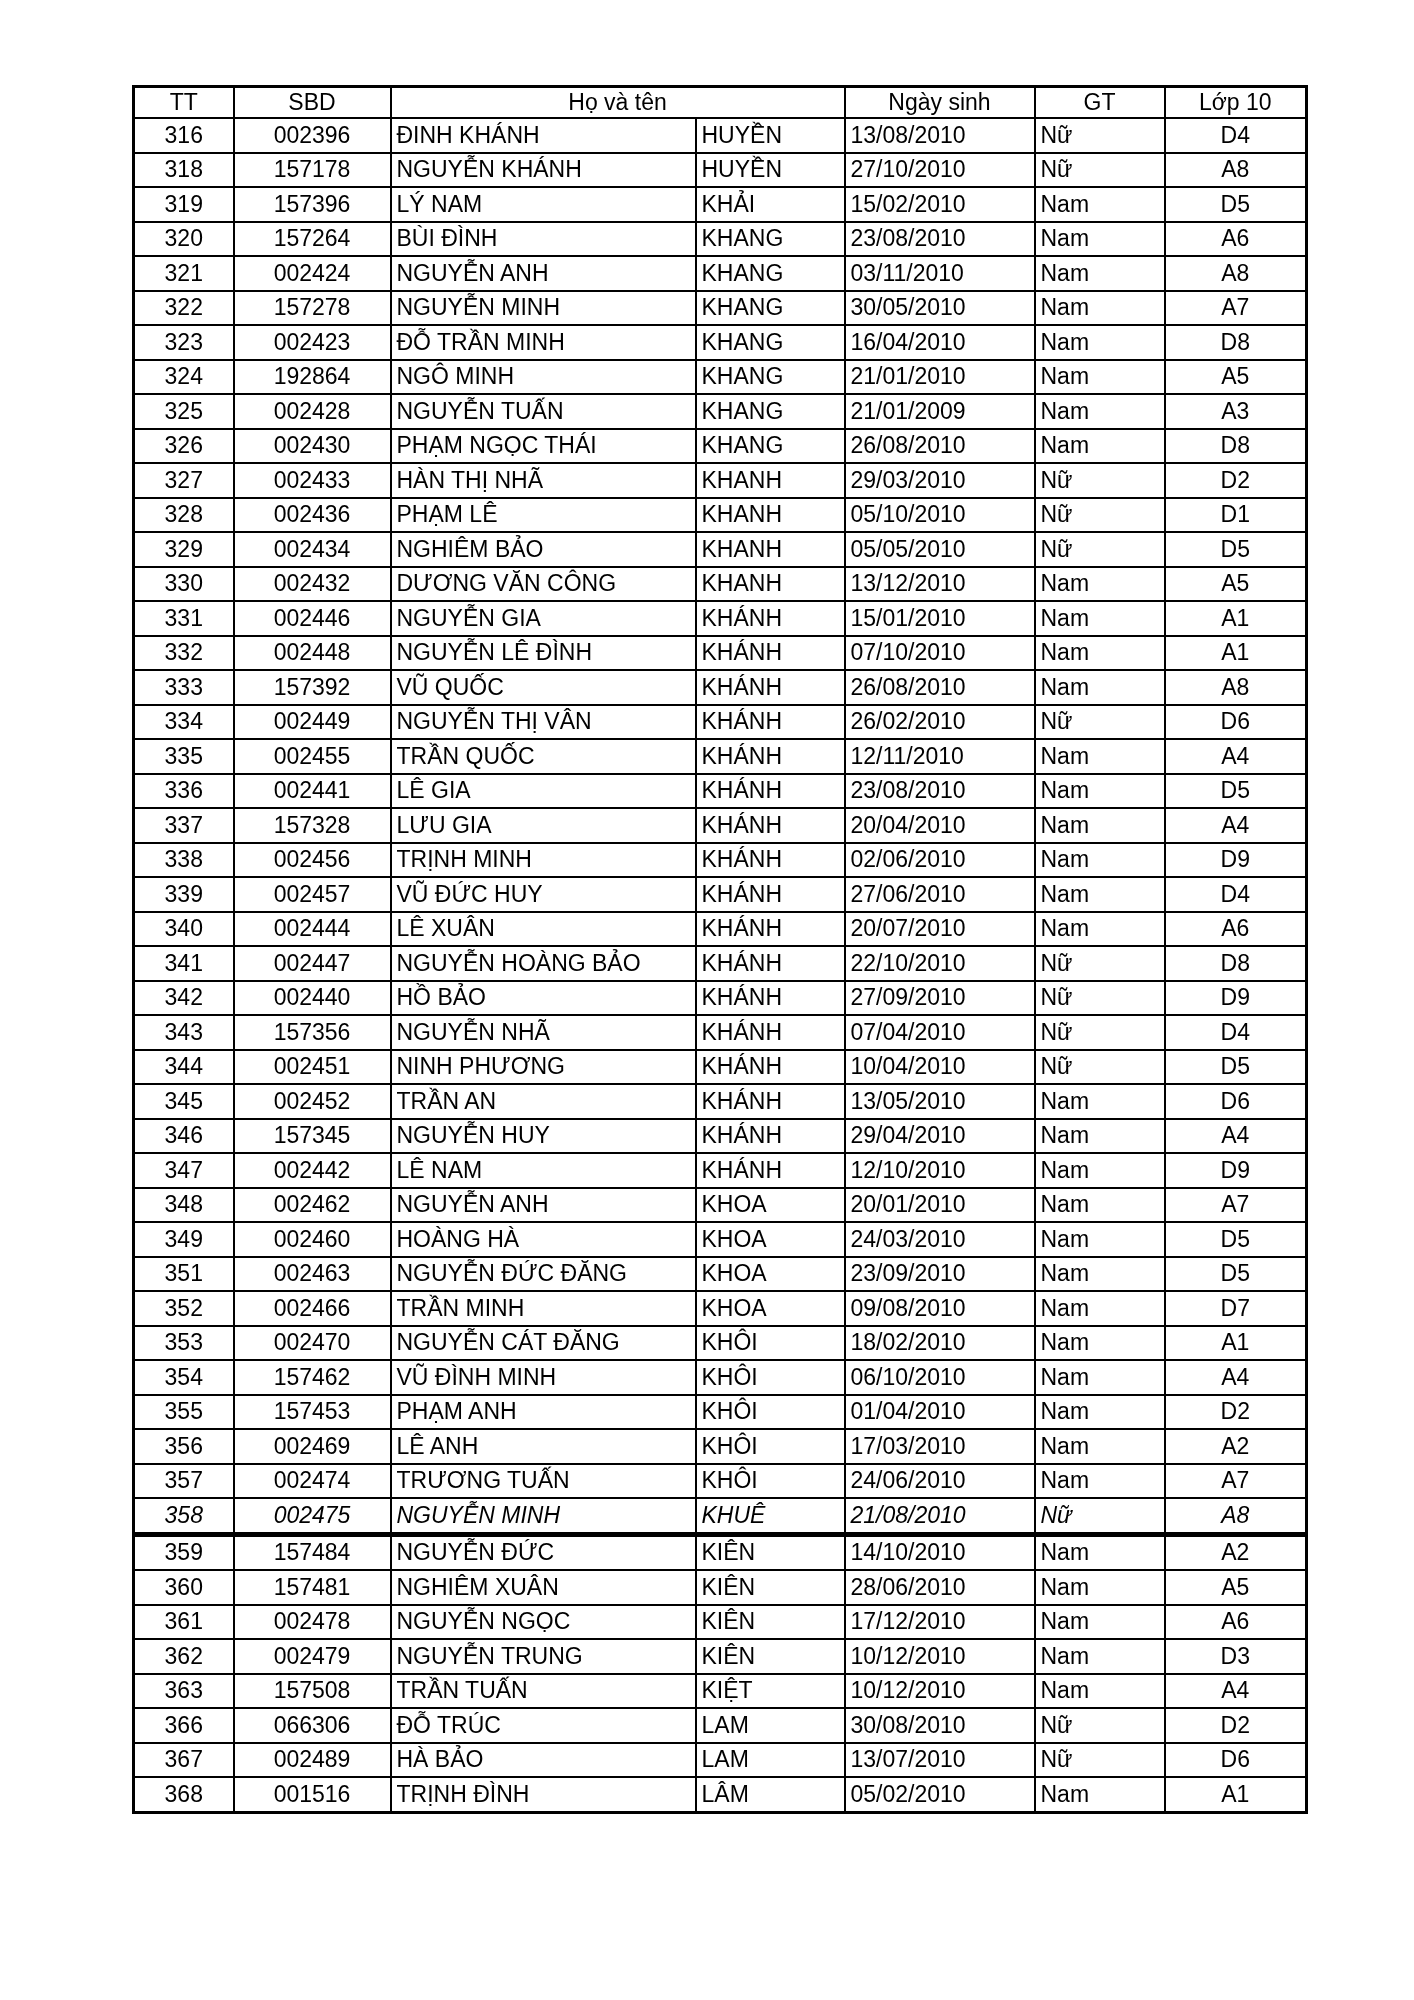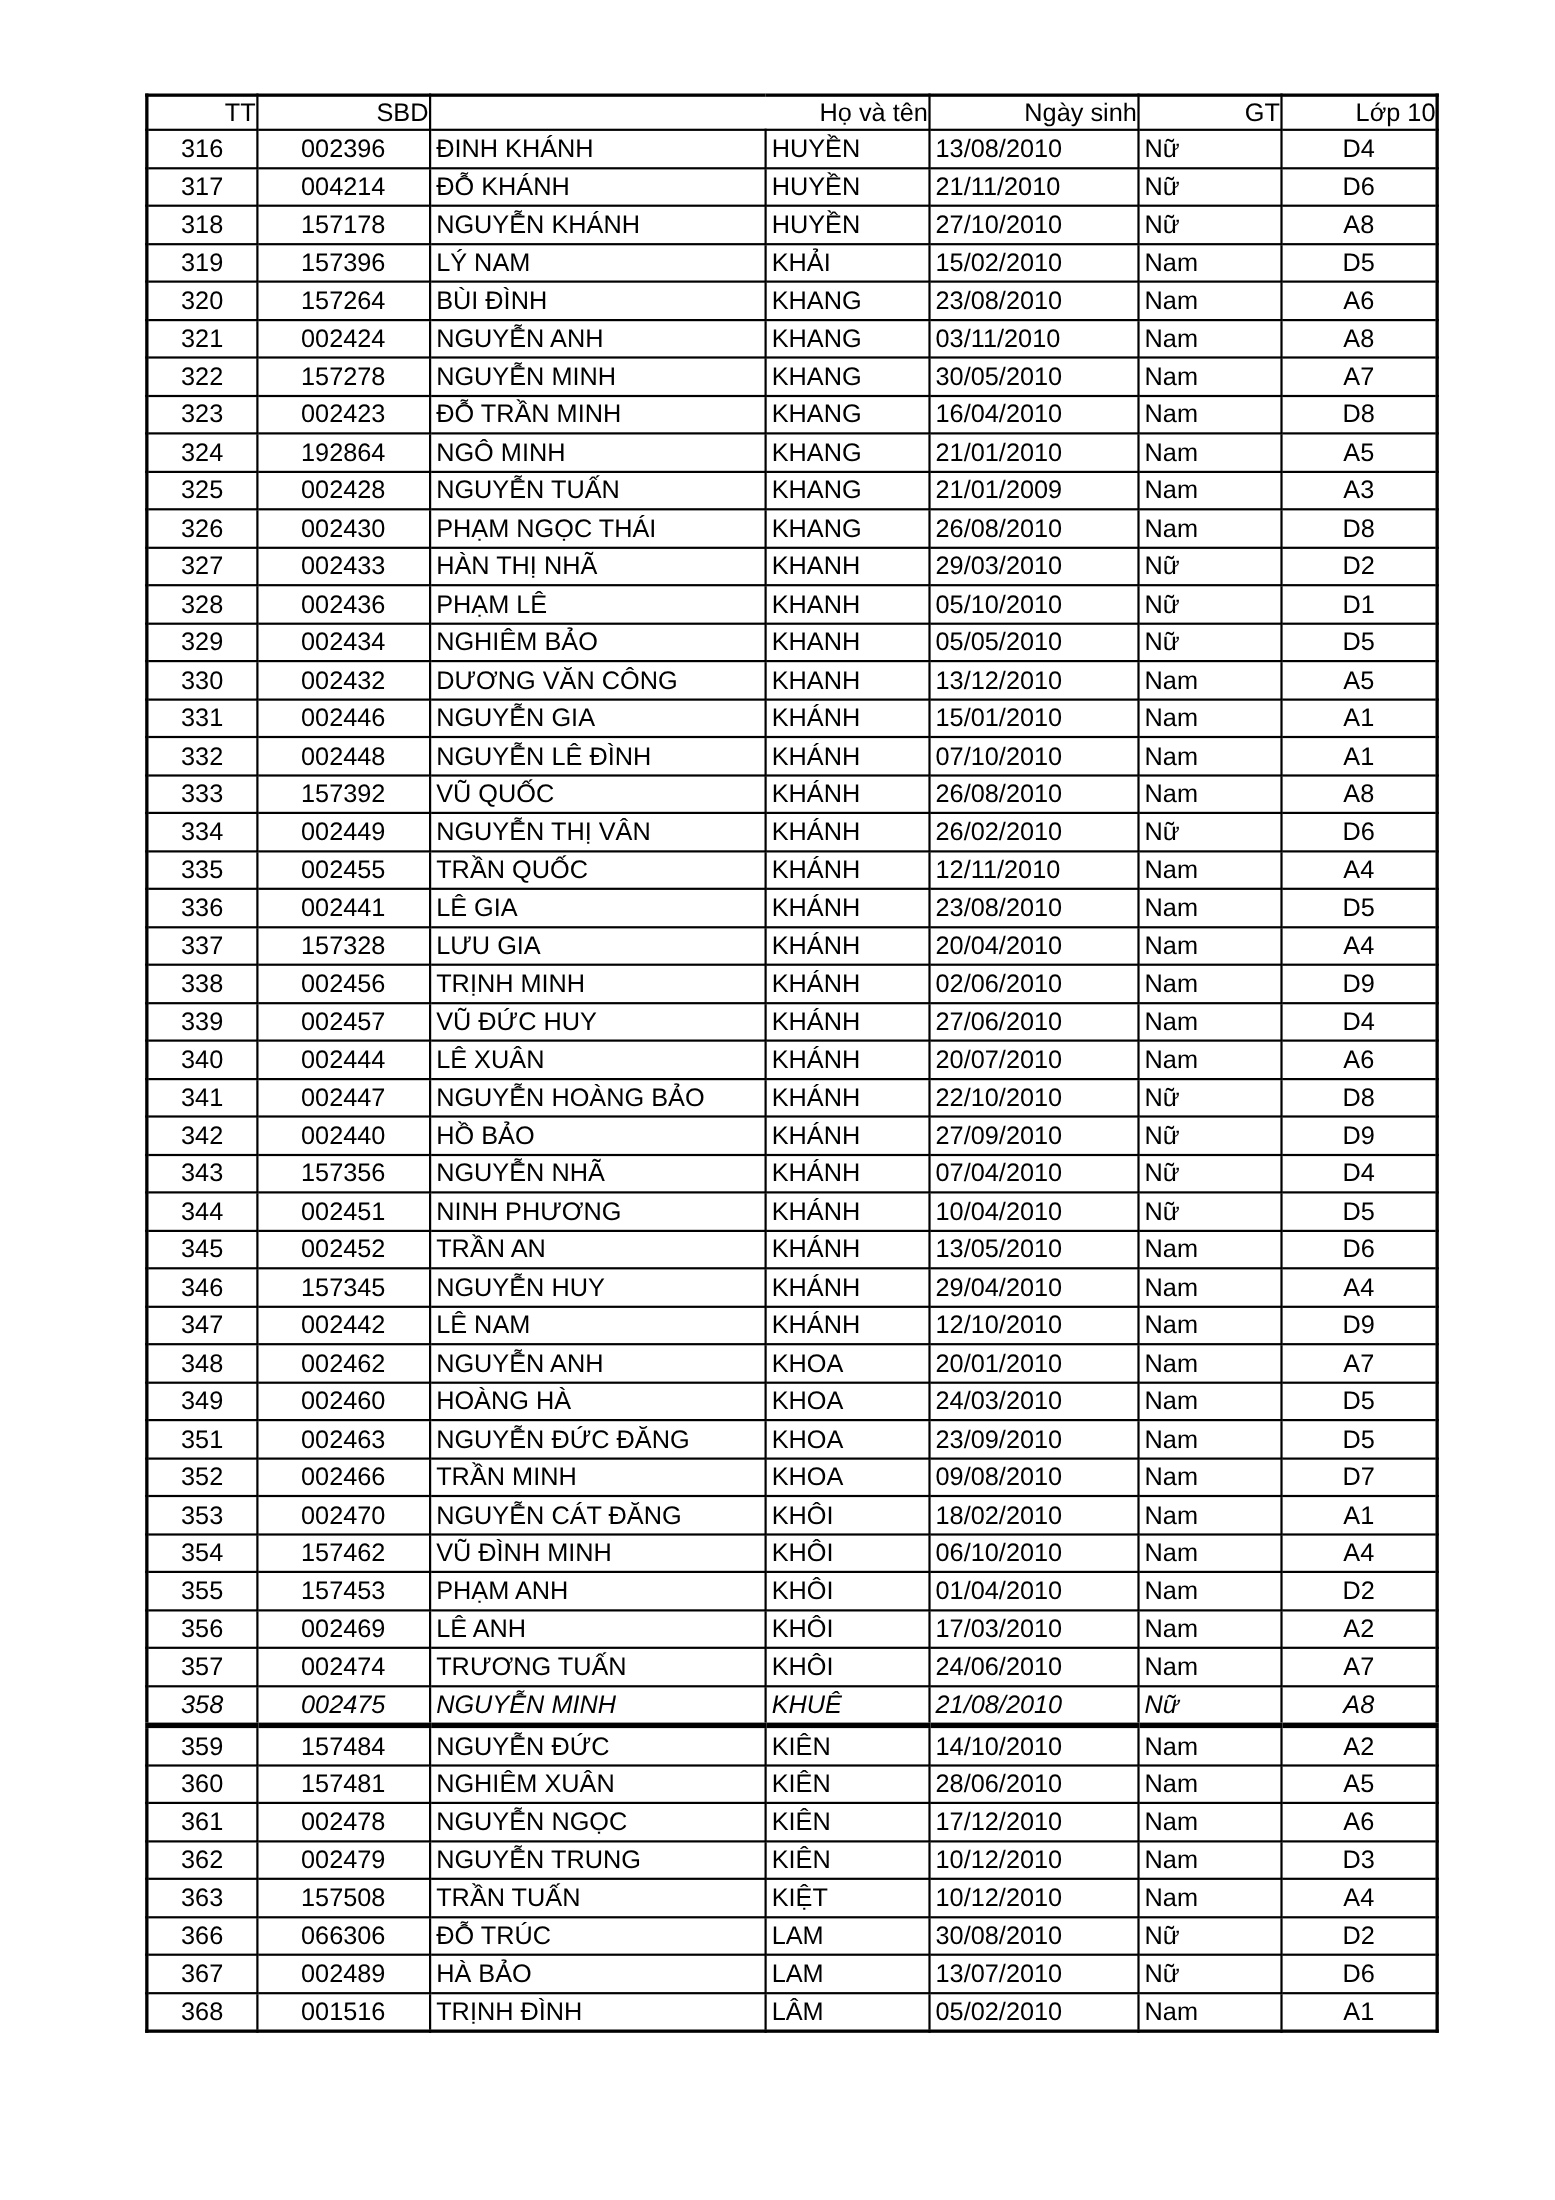--- a/index.html
+++ b/index.html
@@ -40,21 +40,21 @@
     font-size: 23px;
     line-height: 1.1;
     padding: 0;
     height: 32.5px;
     white-space: nowrap;
     overflow: hidden;
     vertical-align: middle;
   }
   th {
     font-weight: 400;
-    text-align: right;
+    text-align: center;
     height: 29px;
   }
   td.c0, td.c1, td.c6 { text-align: center; }
   td.c2, td.c3, td.c4, td.c5 { text-align: left; padding-left: 5px; }
   tr.thick-bottom td { border-bottom-width: 5px; font-style: italic; }
 </style>
 </head>
 <body>
 
 <div class="sheet">
@@ -82,29 +82,20 @@
         <tr>
           <td class="c0">316</td>
           <td class="c1">002396</td>
           <td class="c2">ĐINH KHÁNH</td>
           <td class="c3">HUYỀN</td>
           <td class="c4">13/08/2010</td>
           <td class="c5">Nữ</td>
           <td class="c6">D4</td>
         </tr>
         <tr>
-          <td class="c0">317</td>
-          <td class="c1">004214</td>
-          <td class="c2">ĐỖ KHÁNH</td>
-          <td class="c3">HUYỀN</td>
-          <td class="c4">21/11/2010</td>
-          <td class="c5">Nữ</td>
-          <td class="c6">D6</td>
-        </tr>
-        <tr>
           <td class="c0">318</td>
           <td class="c1">157178</td>
           <td class="c2">NGUYỄN KHÁNH</td>
           <td class="c3">HUYỀN</td>
           <td class="c4">27/10/2010</td>
           <td class="c5">Nữ</td>
           <td class="c6">A8</td>
         </tr>
         <tr>
           <td class="c0">319</td>

